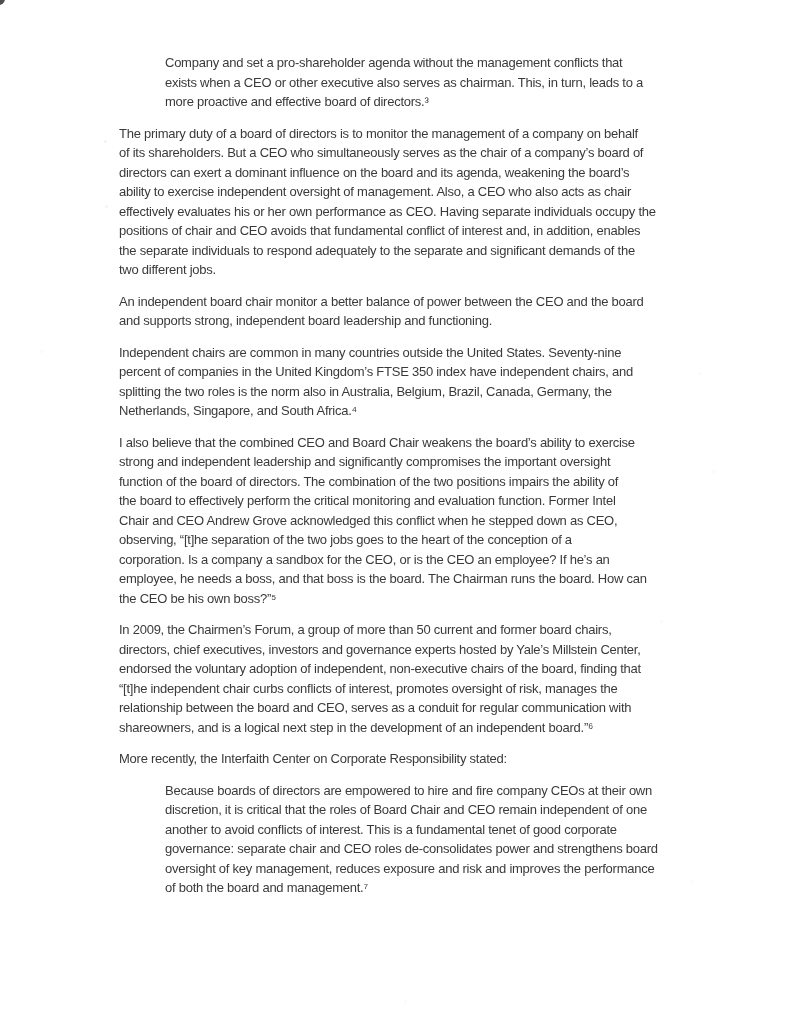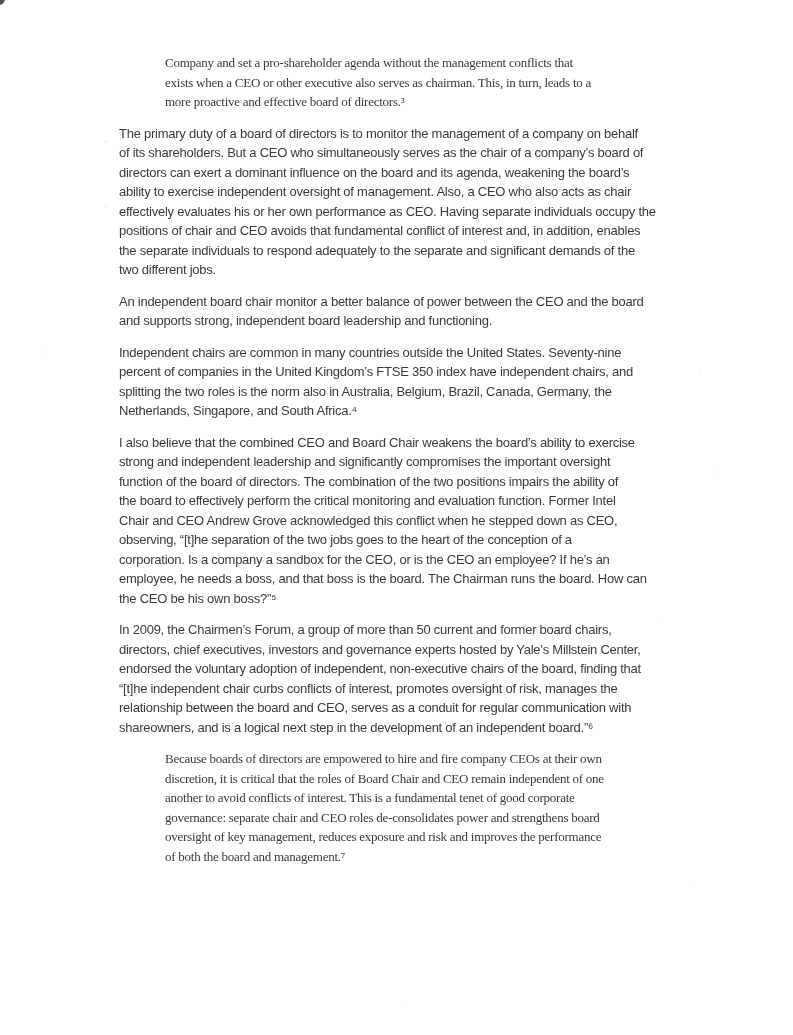--- a/index.html
+++ b/index.html
@@ -51,21 +51,20 @@
     font-size: 13px;
     line-height: 19.5px;
     letter-spacing: -0.25px;
   }
   .block {
     white-space: pre;
     margin: 0 0 12px 0;
   }
   .block.blockquote {
     margin-left: 46px;
-    font-family: Liberation Serif, serif;
   }
 </style>
 </head>
 <body>
 
 <div class="page">
   <div class="scan-corner"></div>
   <div class="scan-noise"></div>
   <div class="content">
     <div class="block blockquote">Company and set a pro-shareholder agenda without the management conflicts that
@@ -93,20 +92,21 @@
 observing, “[t]he separation of the two jobs goes to the heart of the conception of a
 corporation. Is a company a sandbox for the CEO, or is the CEO an employee? If he’s an
 employee, he needs a boss, and that boss is the board. The Chairman runs the board. How can
 the CEO be his own boss?”⁵</div>
     <div class="block paragraph">In 2009, the Chairmen’s Forum, a group of more than 50 current and former board chairs,
 directors, chief executives, investors and governance experts hosted by Yale’s Millstein Center,
 endorsed the voluntary adoption of independent, non-executive chairs of the board, finding that
 “[t]he independent chair curbs conflicts of interest, promotes oversight of risk, manages the
 relationship between the board and CEO, serves as a conduit for regular communication with
 shareowners, and is a logical next step in the development of an independent board.”⁶</div>
+    <div class="block paragraph">More recently, the Interfaith Center on Corporate Responsibility stated:</div>
     <div class="block blockquote">Because boards of directors are empowered to hire and fire company CEOs at their own
 discretion, it is critical that the roles of Board Chair and CEO remain independent of one
 another to avoid conflicts of interest. This is a fundamental tenet of good corporate
 governance: separate chair and CEO roles de-consolidates power and strengthens board
 oversight of key management, reduces exposure and risk and improves the performance
 of both the board and management.⁷</div>
   </div>
 </div>
 
 </body></html>

